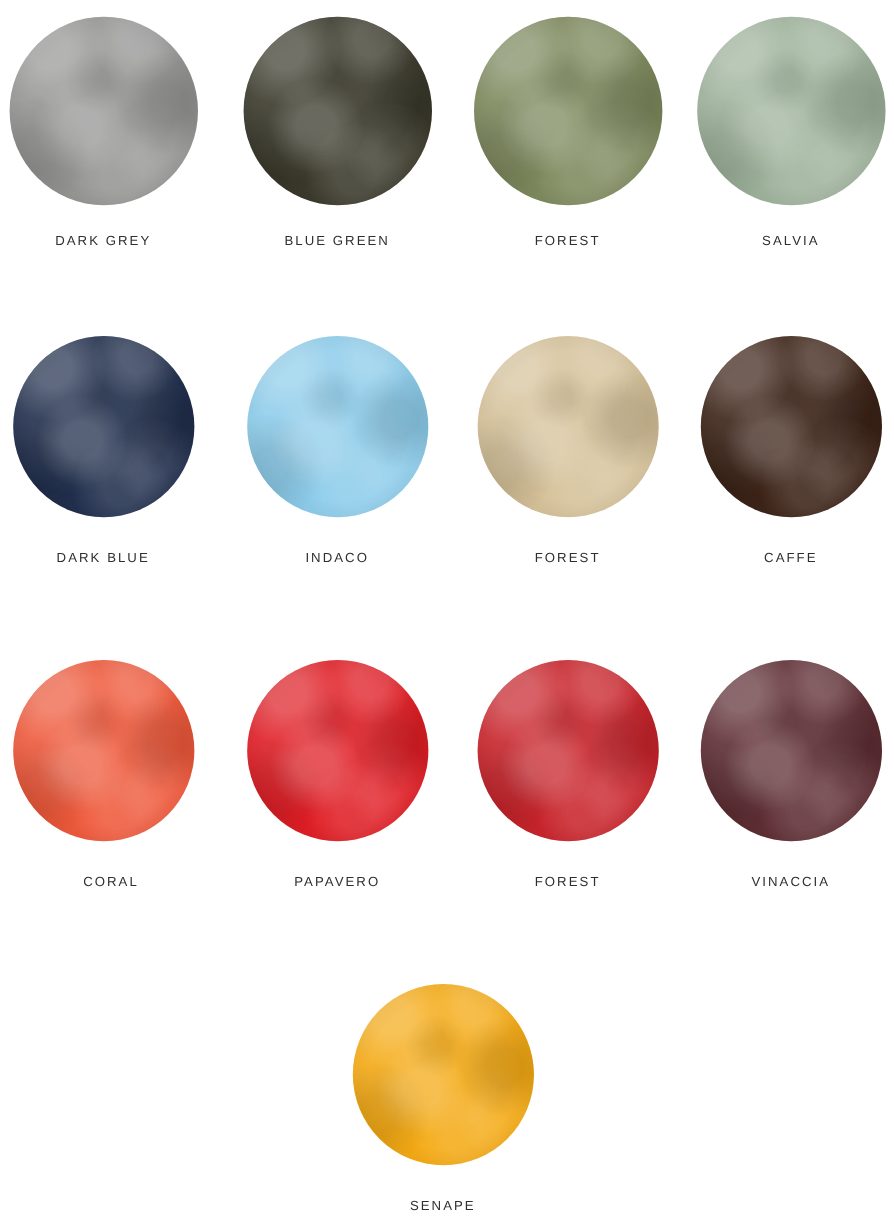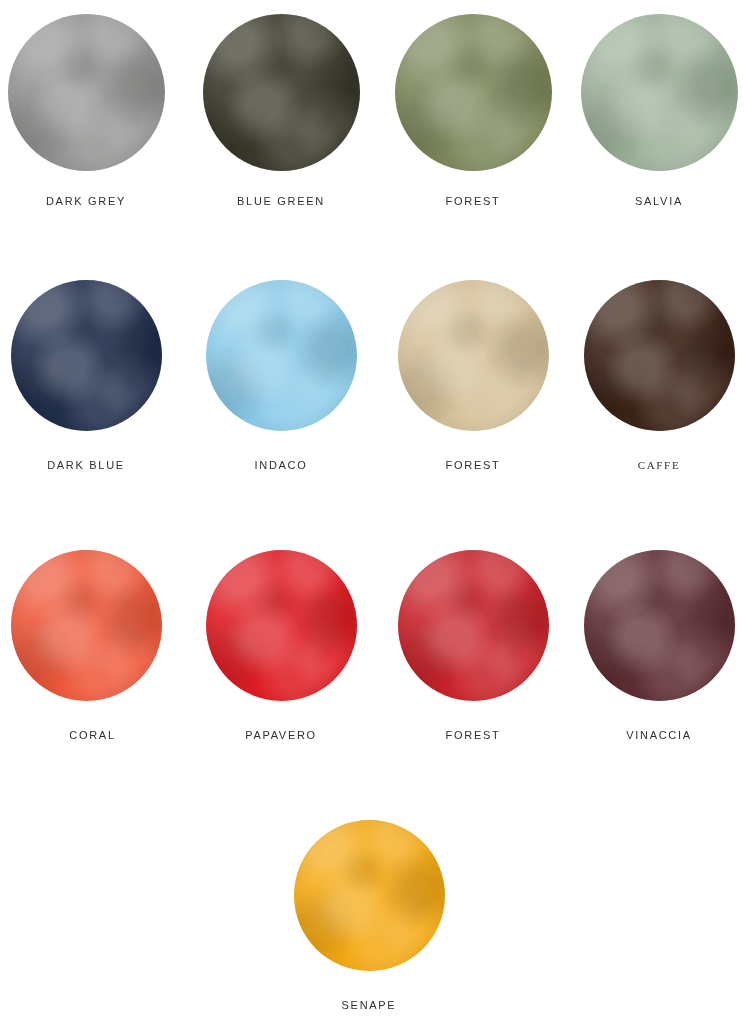--- a/index.html
+++ b/index.html
@@ -147,21 +147,21 @@
     <div class="swatch-cell">
       <div class="swatch-disc" style="background-color: rgb(142, 205, 235);"></div>
       <div class="swatch-label" style="color: rgb(47, 47, 47);">INDACO</div>
     </div>
     <div class="swatch-cell">
       <div class="swatch-disc" style="background-color: rgb(214, 194, 154);"></div>
       <div class="swatch-label" style="color: rgb(47, 47, 47);">FOREST</div>
     </div>
     <div class="swatch-cell">
       <div class="swatch-disc" style="background-color: rgb(61, 36, 24);"></div>
-      <div class="swatch-label" style="color: rgb(47, 47, 47); font-family: Liberation Serif, serif;">CAFFE</div>
+      <div class="swatch-label" style="color: rgb(47, 47, 47);">CAFFE</div>
     </div>
   </div>
 
   <div class="swatch-row row-3">
     <div class="swatch-cell">
       <div class="swatch-disc" style="background-color: rgb(239, 90, 60);"></div>
       <div class="swatch-label" style="color: rgb(47, 47, 47); padding-left: 13px;">CORAL</div>
     </div>
     <div class="swatch-cell">
       <div class="swatch-disc" style="background-color: rgb(224, 31, 38);"></div>

